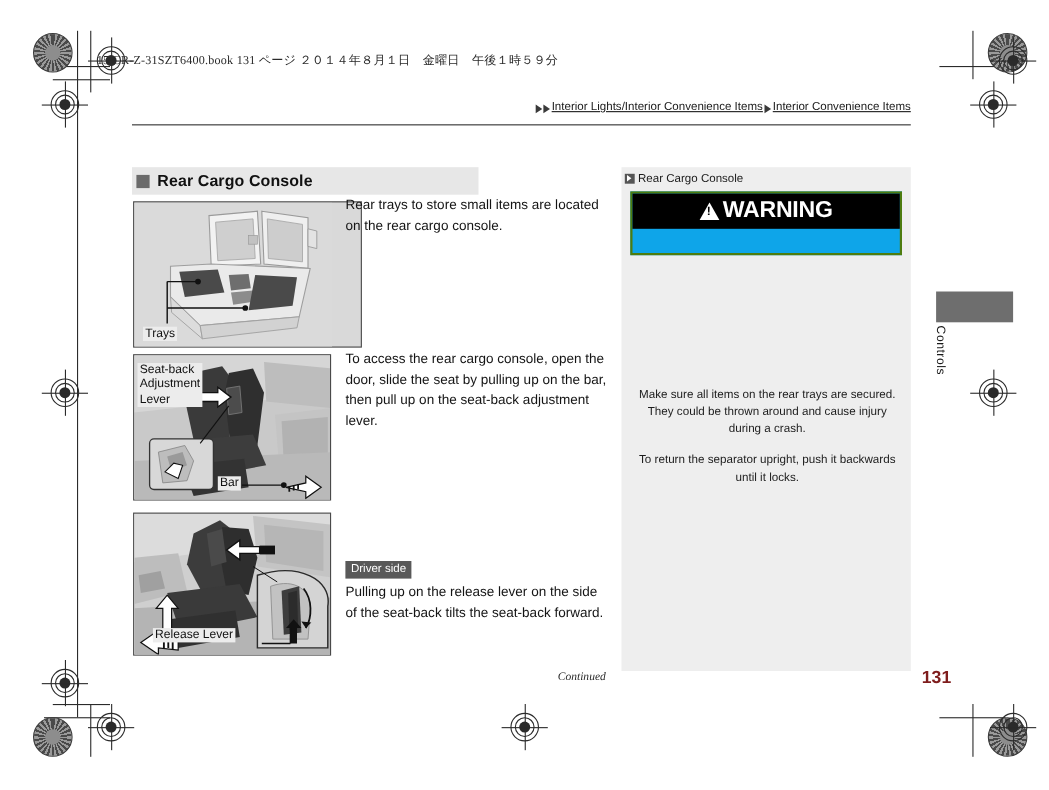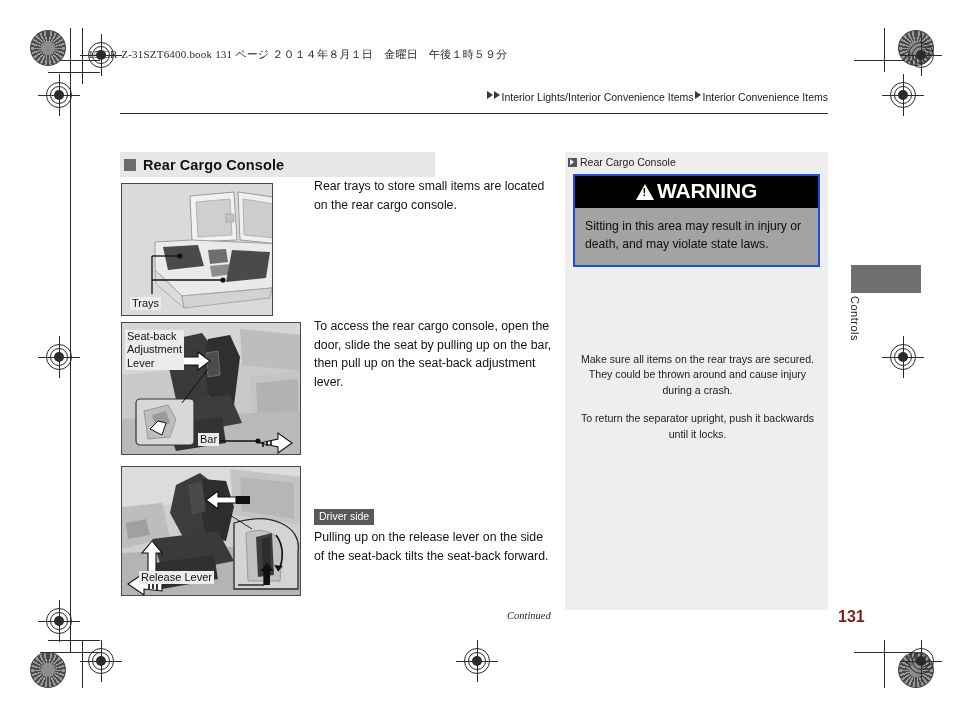--- a/index.html
+++ b/index.html
@@ -86,22 +86,23 @@
 
   
   .breadcrumb {
     position: absolute;
     right: 126px;
     top: 91px;
     font-size: 10.5px;
     color: #1a1a1a;
     white-space: nowrap;
     display: flex;
-    align-items: flex-start;
+    align-items: flex-end;
     gap: 0px;
+    text-decoration: underline;
   }
   .crumb-arrow {
     display: inline-block;
     width: 0; height: 0;
     border-left: 6px solid #3a3a3a;
     border-top: 4.5px solid transparent;
     border-bottom: 4.5px solid transparent;
     margin-right: 1px;
   }
   .crumb-arrow.second { margin-right: 2px; }
@@ -142,21 +143,21 @@
   }
 
   .figure {
     position: absolute;
     left: 121px;
     border: 1px solid #4a4a4a;
     box-sizing: border-box;
     overflow: hidden;
     background: #d9d9d9;
   }
-  .fig1 { top: 183px; width: 152px; height: 133px; }
+  .fig1 { top: 183px; width: 208px; height: 133px; }
   .fig2 { top: 322px; width: 180px; height: 133px; }
   .fig3 { top: 466px; width: 180px; height: 130px; }
 
   .body-text {
     position: absolute;
     left: 314px;
     width: 242px;
     font-size: 12.3px;
     line-height: 1.52;
     color: #141414;
@@ -219,22 +220,22 @@
     font-size: 10.5px;
     color: #1c1c1c;
   }
 
   .warning-box {
     position: absolute;
     left: 8px;
     top: 22px;
     width: 247px;
     box-sizing: border-box;
-    border: 2px solid #1d4ed8;
-    background: #a3a3a3;
+    border: 2px solid #4d7c0f;
+    background: #0ea5e9;
   }
   .warning-banner {
     background: #000000;
     color: #ffffff;
     text-align: center;
     padding: 3px 0 5px 0;
     display: flex;
     align-items: center;
     justify-content: center;
     gap: 3px;
@@ -556,21 +557,20 @@
     <span class="panel-marker"></span>
     <span class="panel-head-text">Rear Cargo Console</span>
   </div>
 
   <div class="warning-box">
     <div class="warning-banner">
       <span class="warn-tri"></span>
       <span class="warning-banner-text">WARNING</span>
     </div>
     <div class="warning-body">
-      <p>Sitting in this area may result in injury or death, and may violate state laws.</p>
     </div>
   </div>
 
   <div class="panel-note">
     <p>Make sure all items on the rear trays are secured. They could be thrown around and cause injury during a crash.</p>
     <p>To return the separator upright, push it backwards until it locks.</p>
   </div>
 </div>
 
 <div class="thumb-tab"></div>

